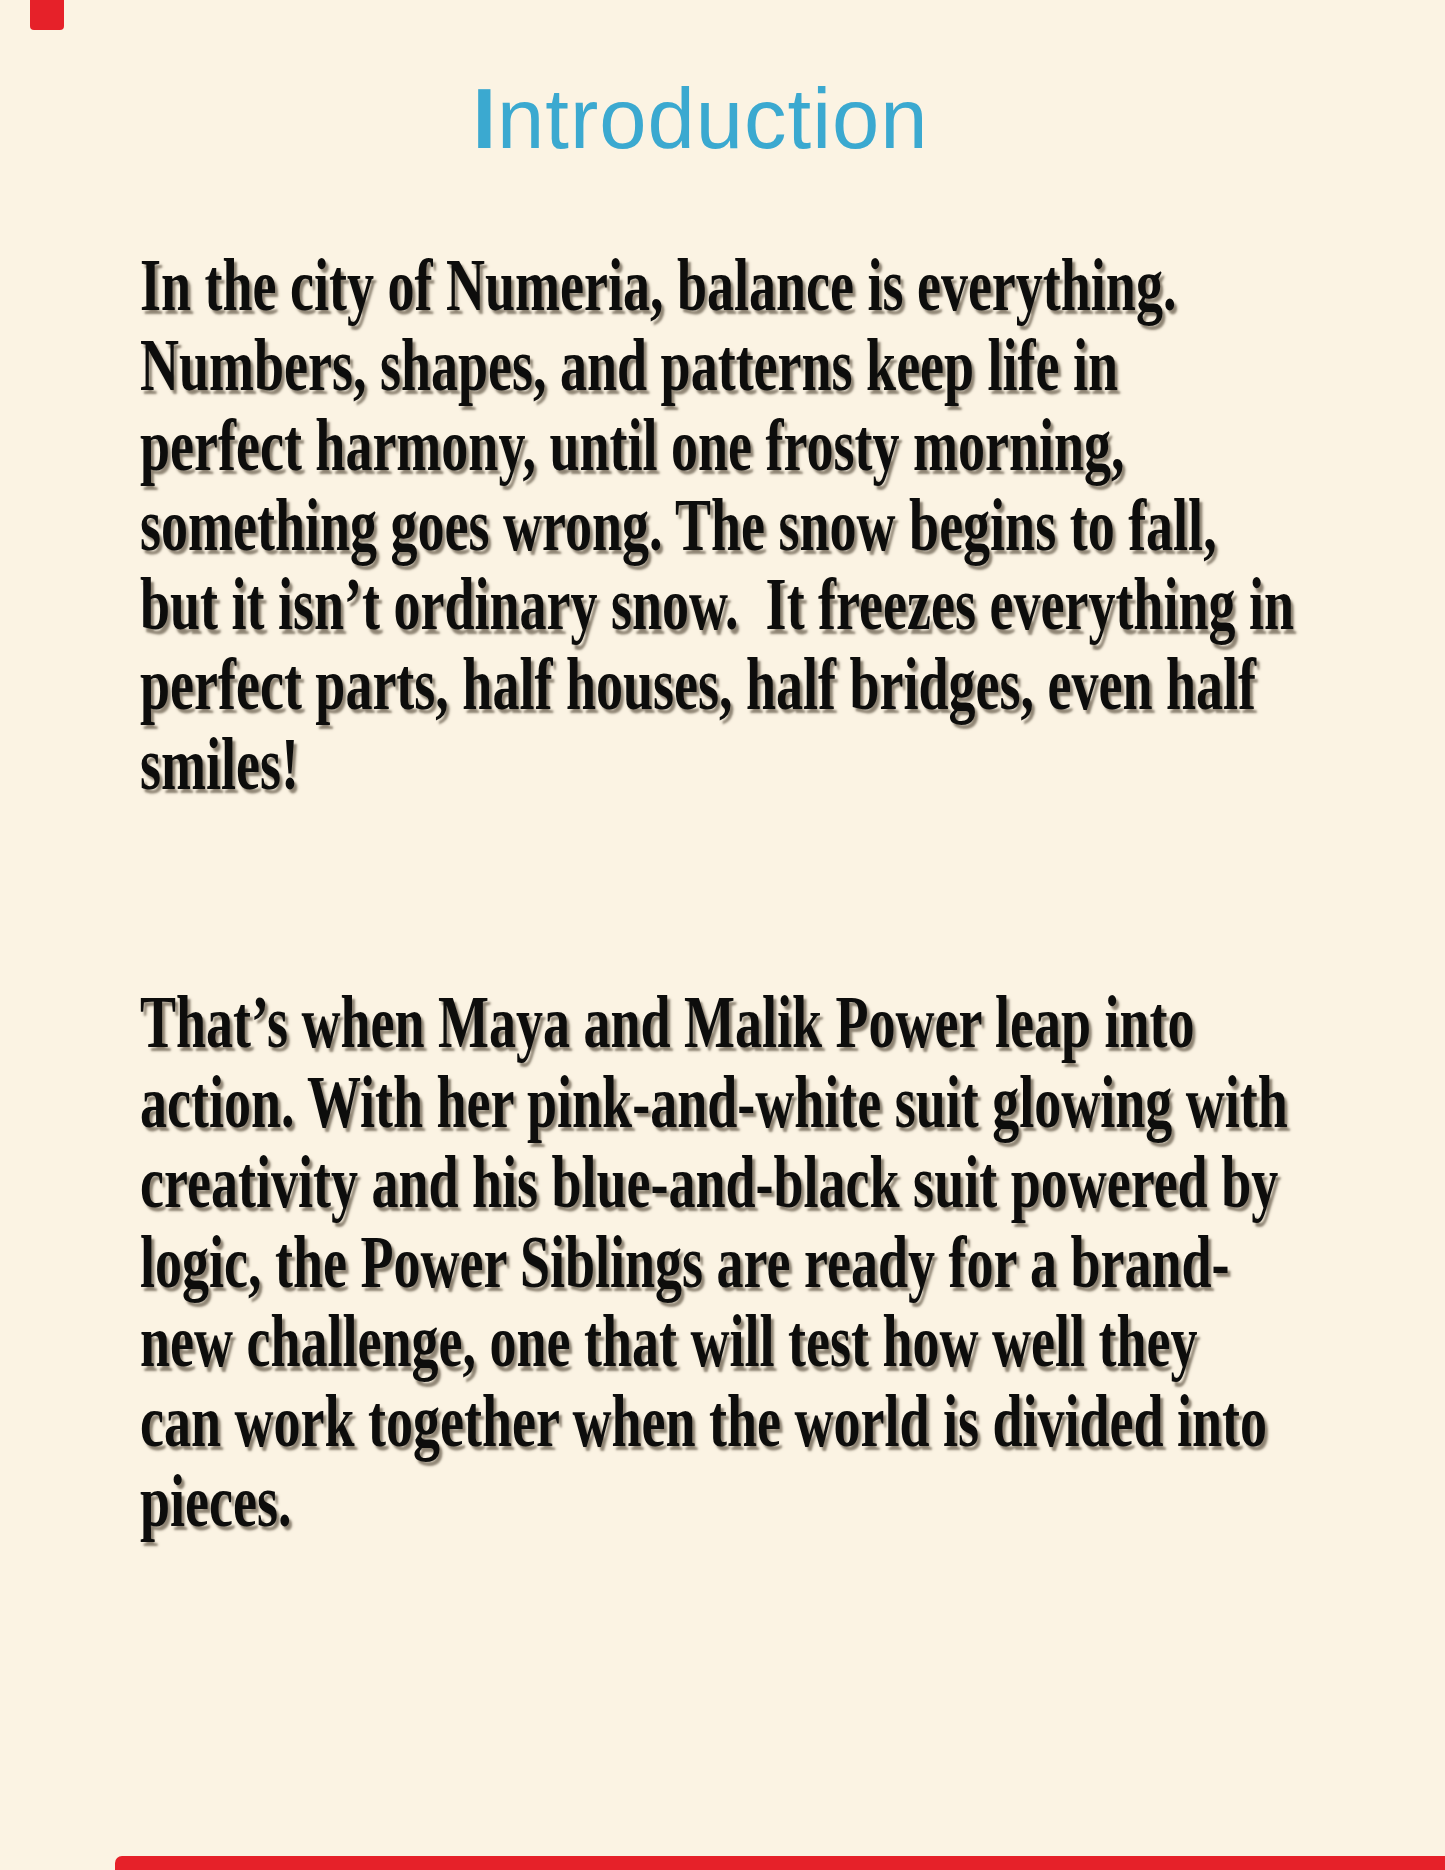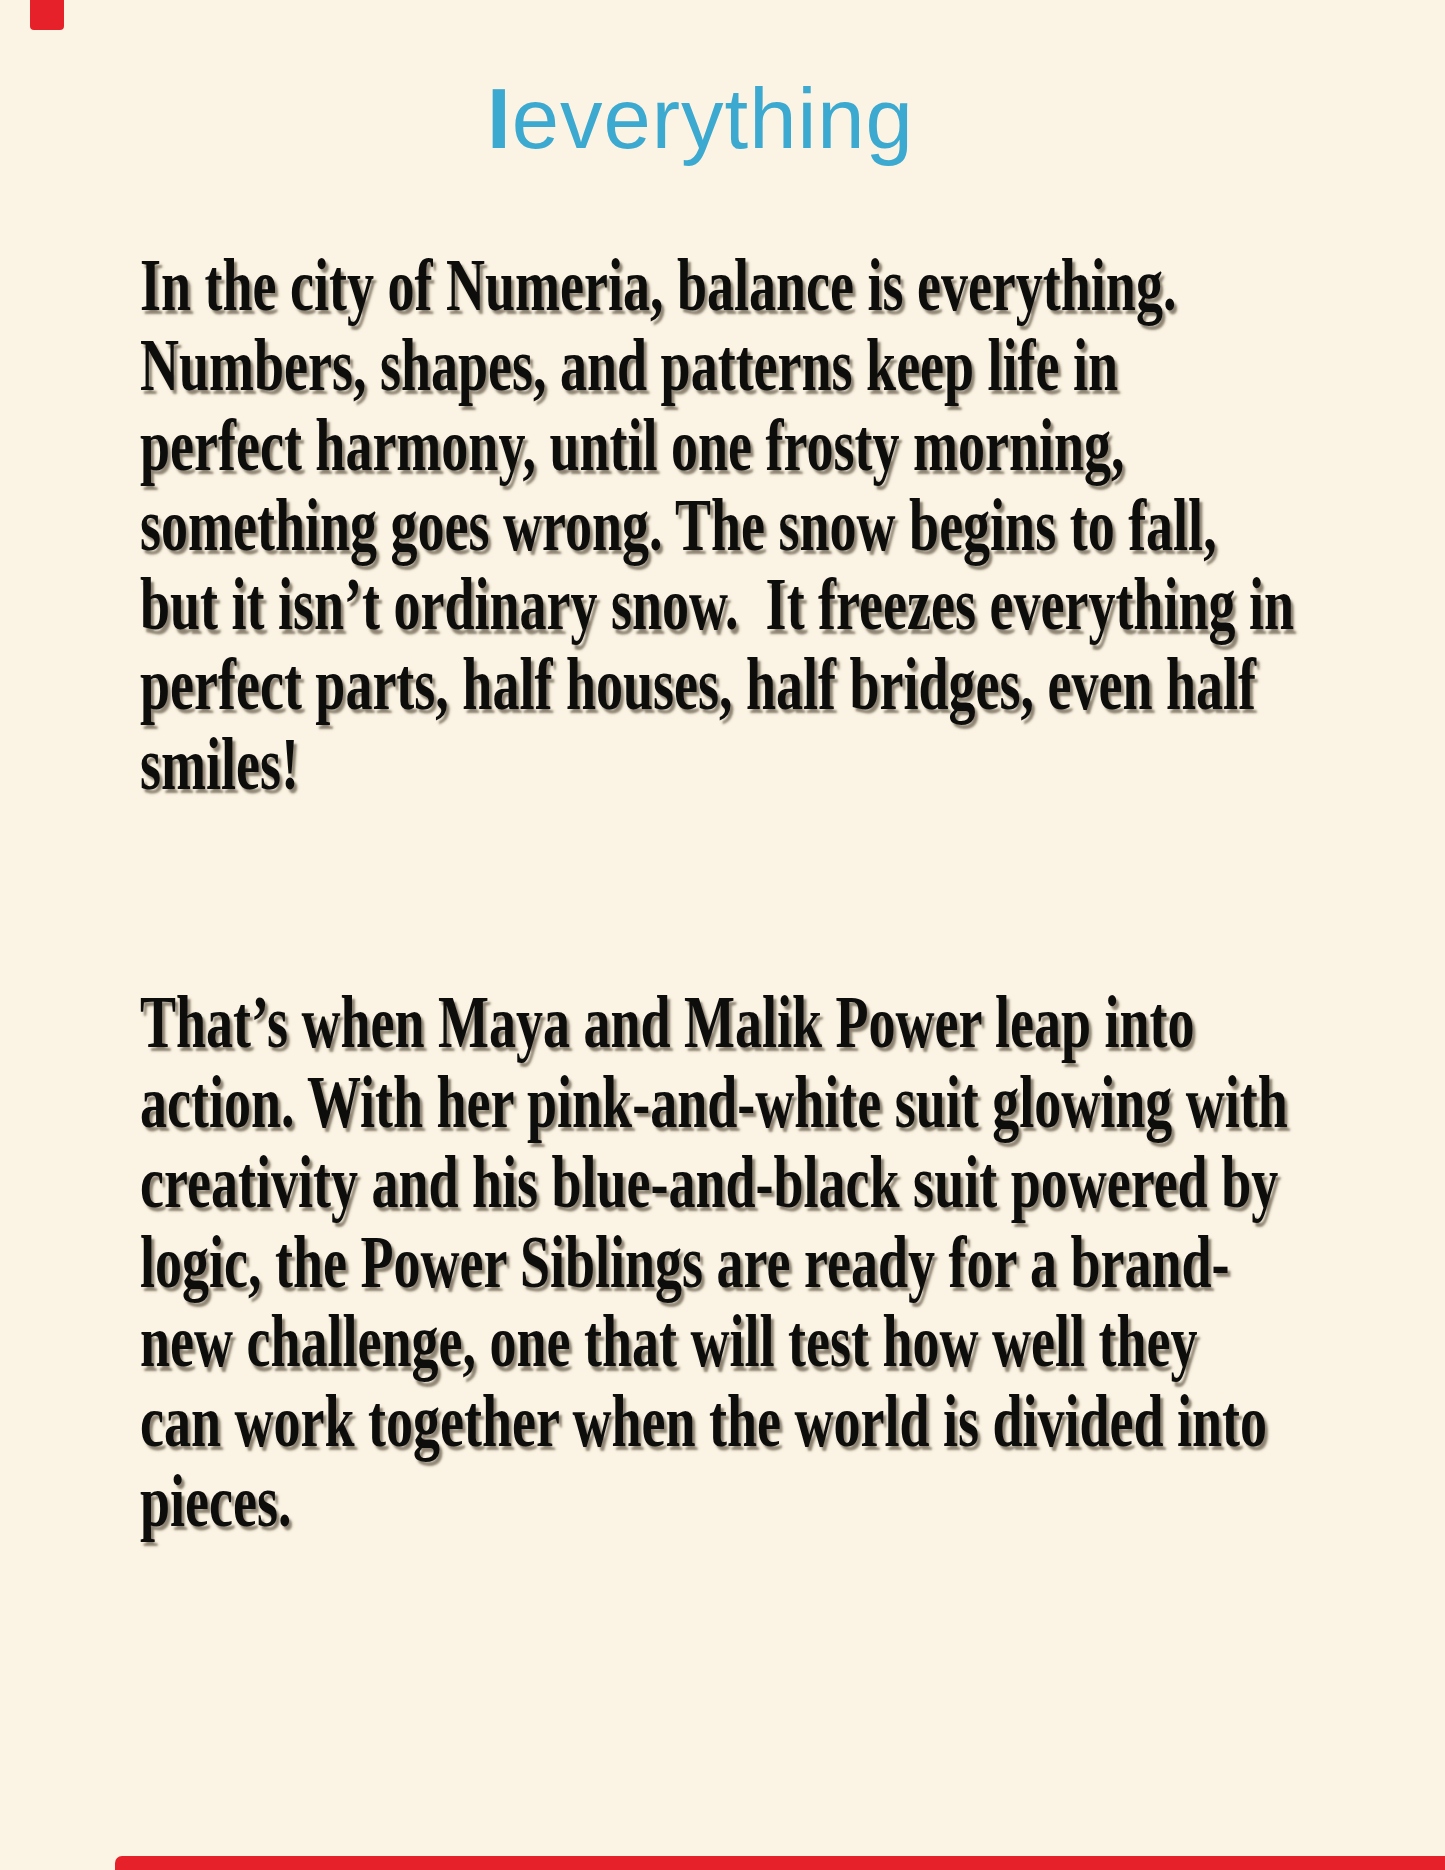--- a/index.html
+++ b/index.html
@@ -68,21 +68,21 @@
   }
 </style>
 </head>
 <body style="background: rgb(251, 243, 227);">
 
 <div class="page" style="background: rgb(251, 243, 227);">
 
   <div class="red-corner" style="background: rgb(230, 33, 41);"></div>
 
   <h1 class="title-wrap" style="margin: 0px; color: rgb(59, 169, 208);">
-    <span class="title-initial">I</span><span class="title-rest">everything</span>
+    <span class="title-initial">I</span><span class="title-rest">ntroduction</span>
   </h1>
 
   <div class="para para-1">
       <div class="line">In the city of Numeria, balance is everything.</div>
       <div class="line">Numbers, shapes, and patterns keep life in</div>
       <div class="line">perfect harmony, until one frosty morning,</div>
       <div class="line">something goes wrong. The snow begins to fall,</div>
       <div class="line">but it isn’t ordinary snow.  It freezes everything in</div>
       <div class="line">perfect parts, half houses, half bridges, even half</div>
       <div class="line">smiles!</div>

